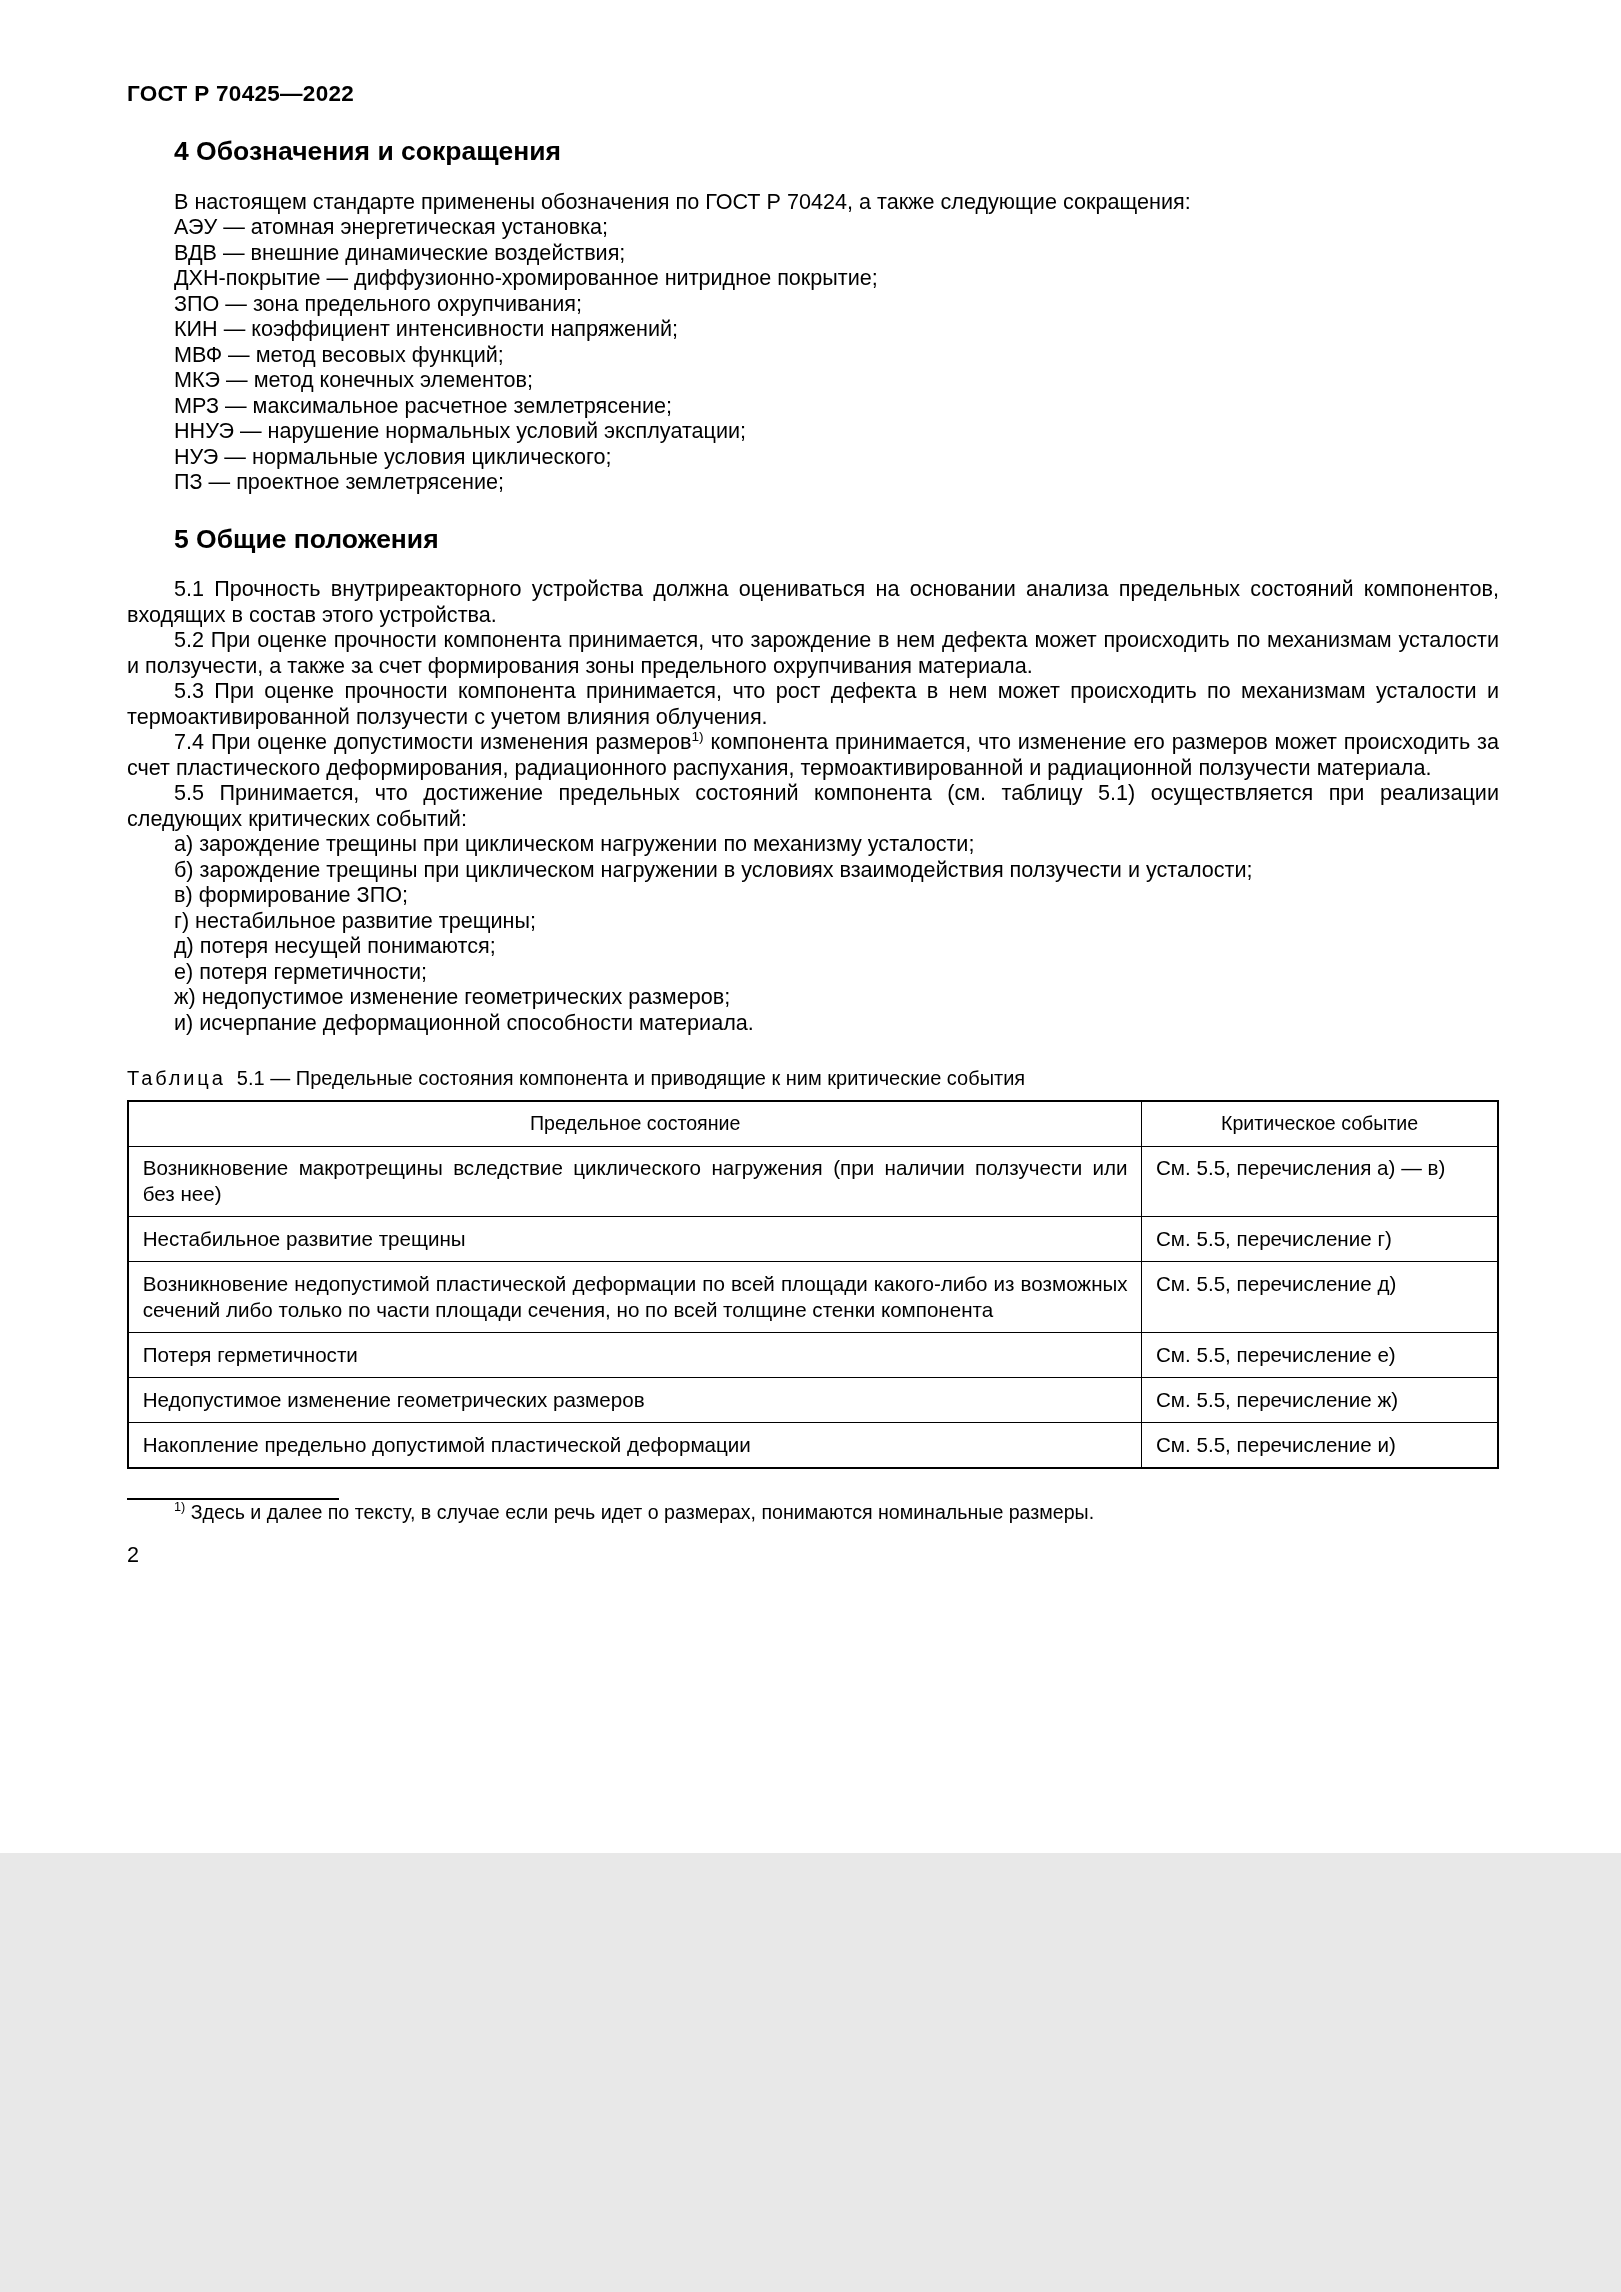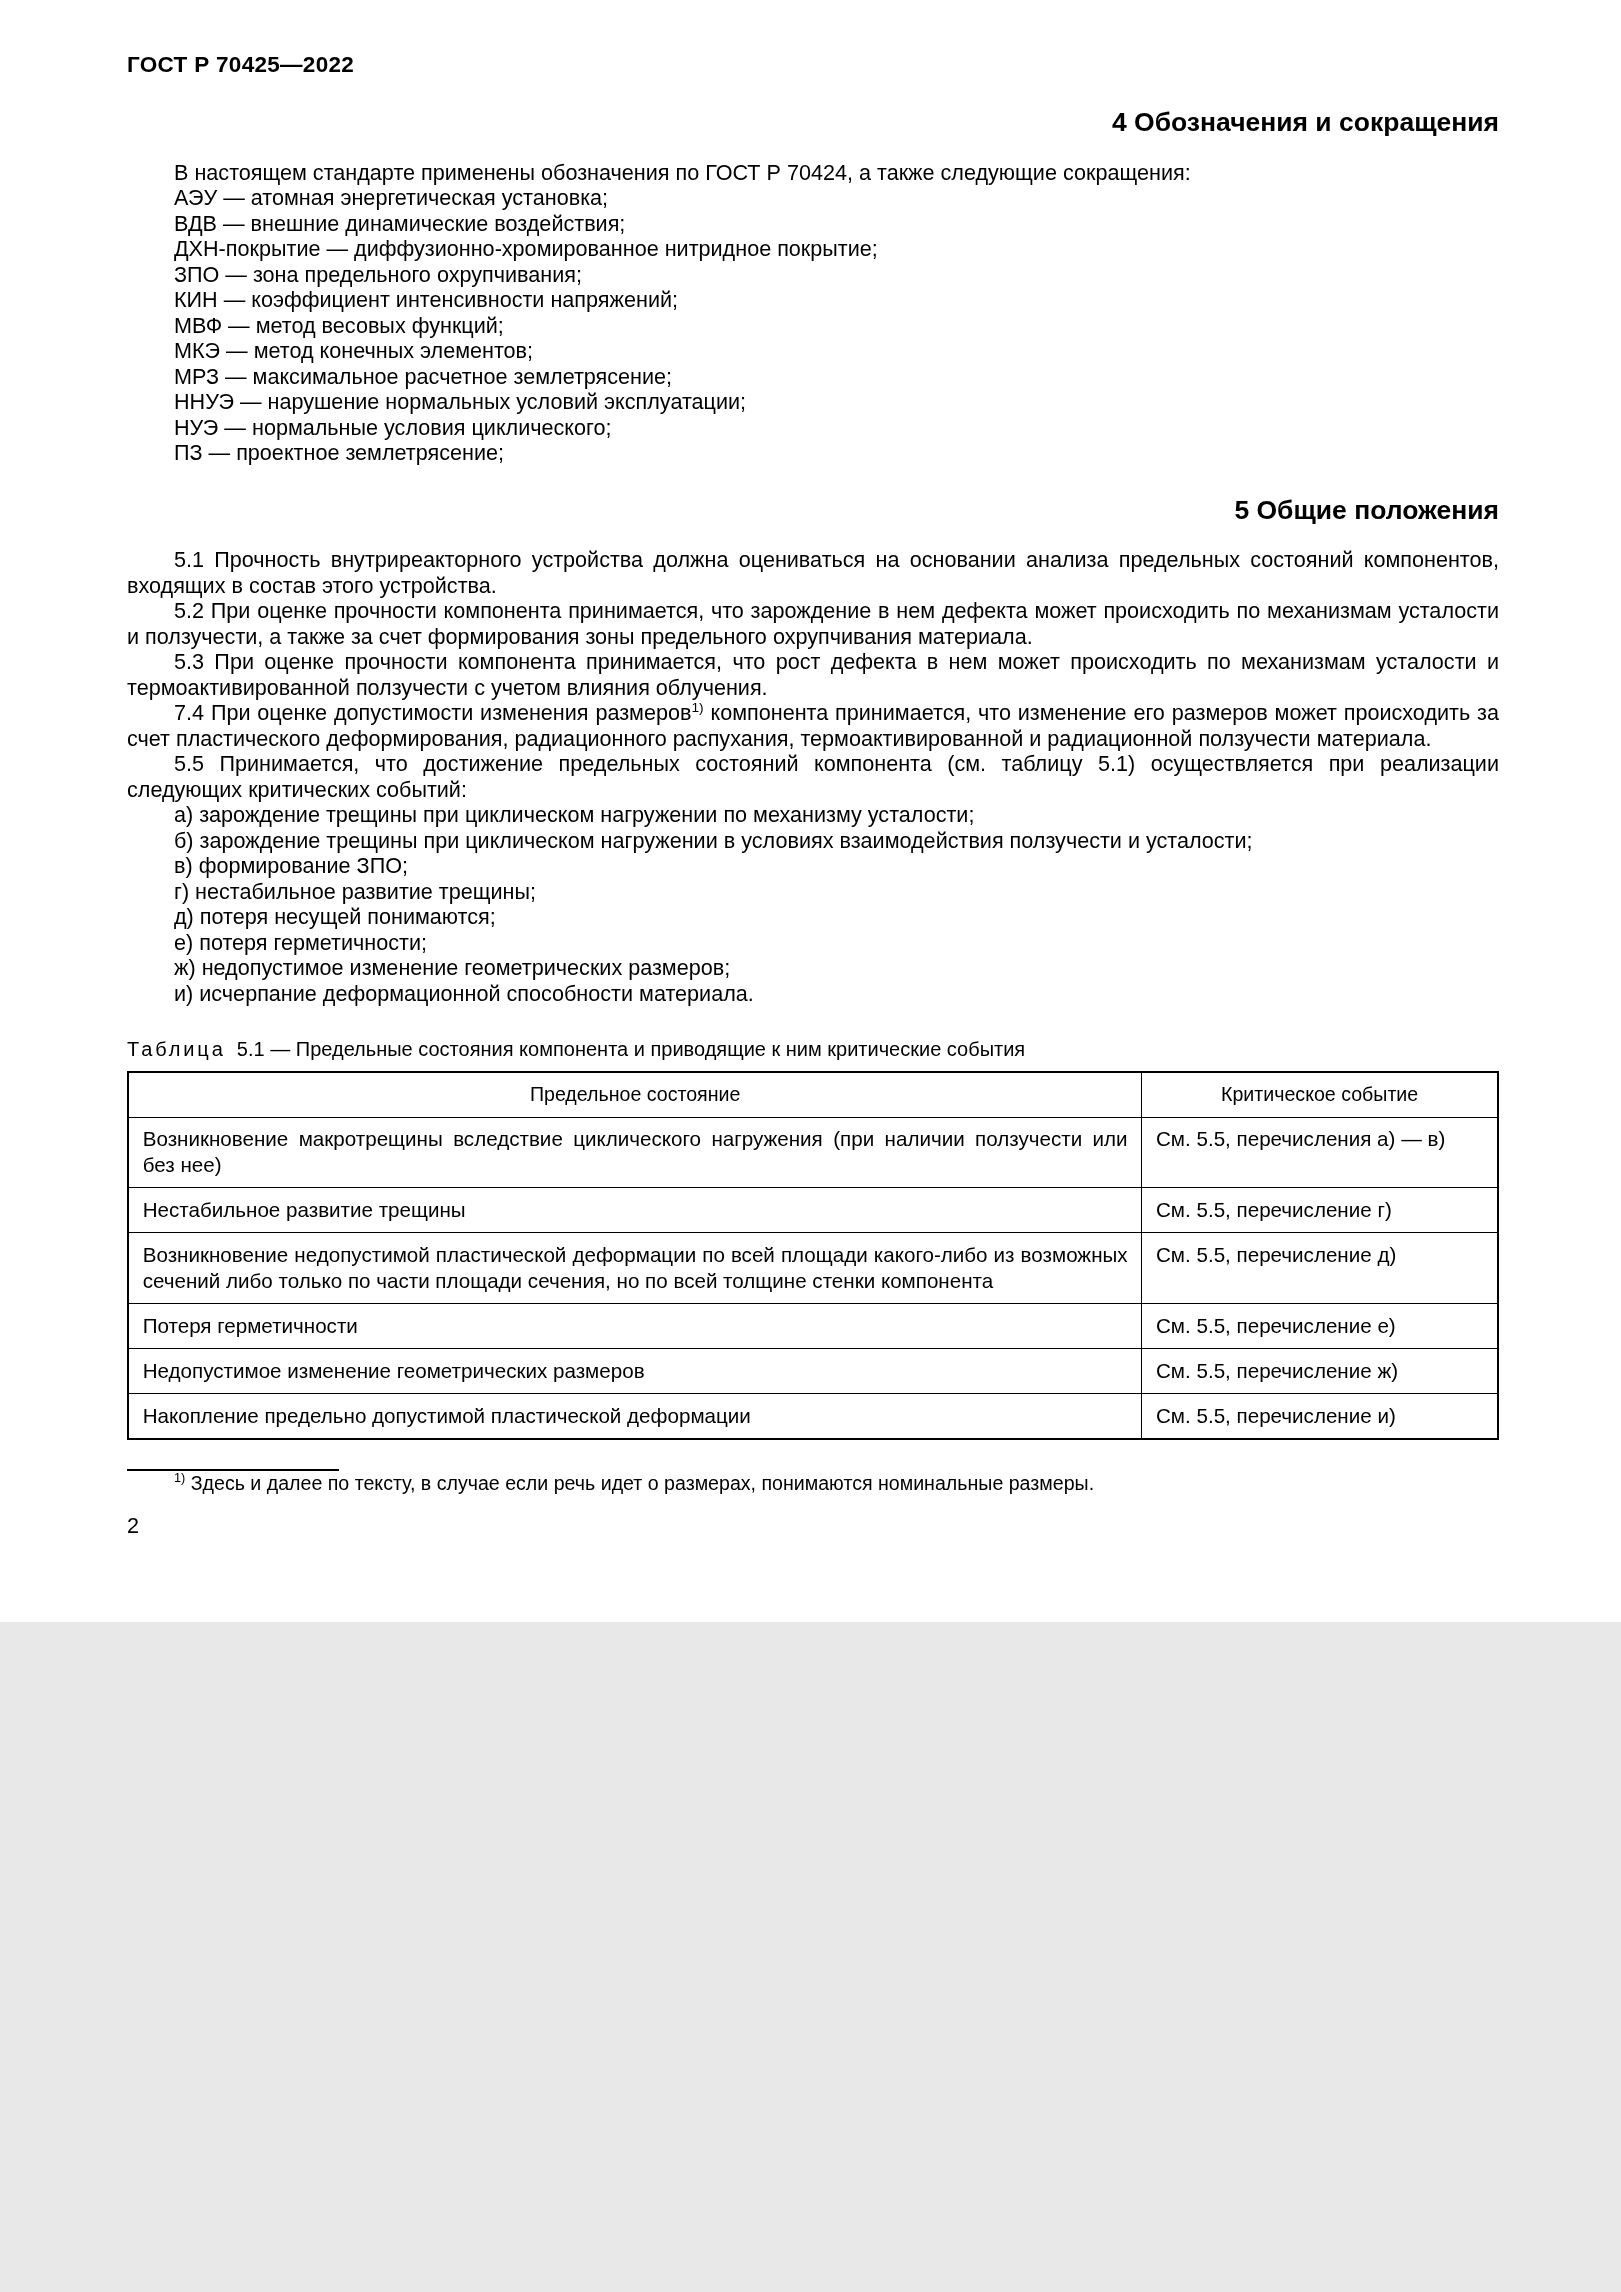--- a/index.html
+++ b/index.html
@@ -1,36 +1,35 @@
 <!DOCTYPE html>
 <html lang="ru"><head>
 <meta charset="utf-8">
 <style>
   * { margin: 0; padding: 0; box-sizing: border-box; }
   html, body { background: #e8e8e8; }
   body { font-family: "Liberation Sans", sans-serif; color: #000; }
   .page {
     position: relative;
     width: 1621px;
-    height: 1622px;
+    height: 1853px;
     background: #ffffff;
-    padding: 52px 122px 0 127px;
+    padding: 81px 122px 0 127px;
     overflow: hidden;
   }
   .doc-header {
     font-size: 22.5px;
     font-weight: bold;
     letter-spacing: 0.3px;
   }
   .section-title {
     font-size: 26.5px;
     font-weight: bold;
     margin: 29px 0 21.6px 0;
     text-indent: 47px;
-    text-align: right;
   }
   .body-text {
     font-size: 21.6px;
     line-height: 25.5px;
     text-align: justify;
     text-indent: 47px;
   }
   .abbrev-line {
     font-size: 21.6px;
     line-height: 25.5px;

